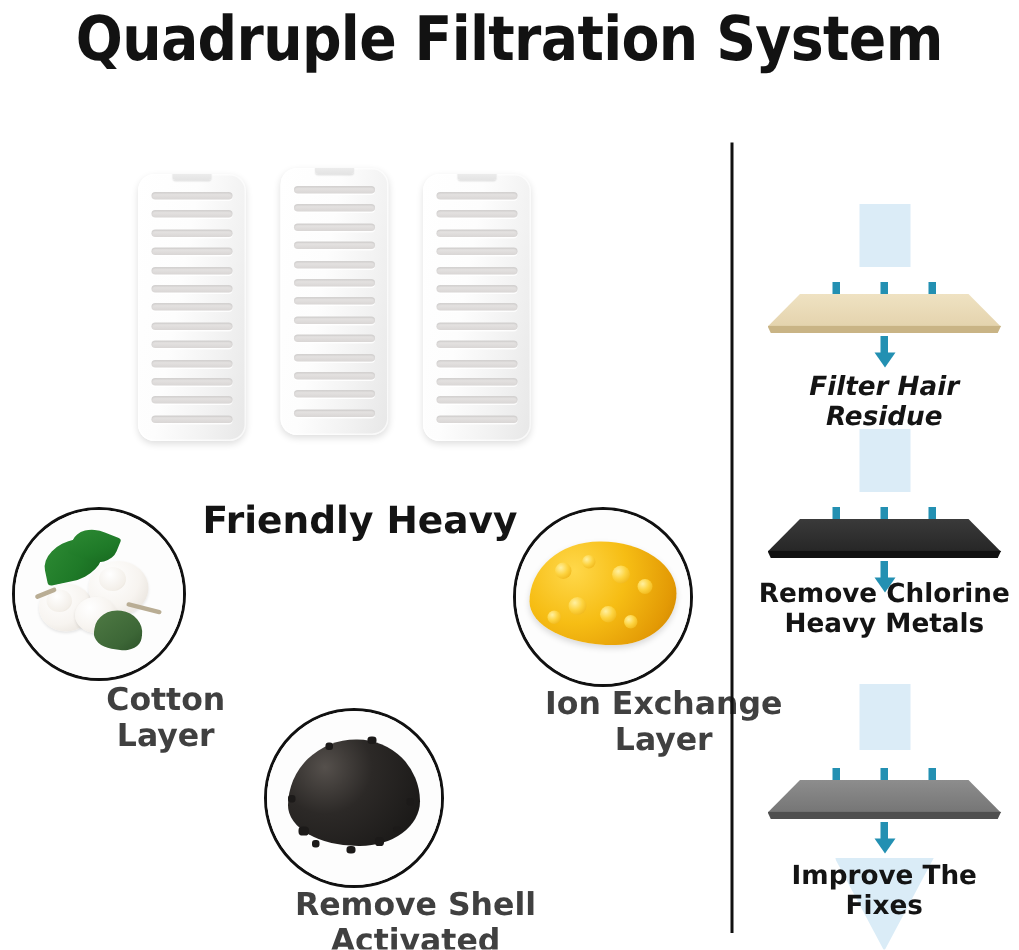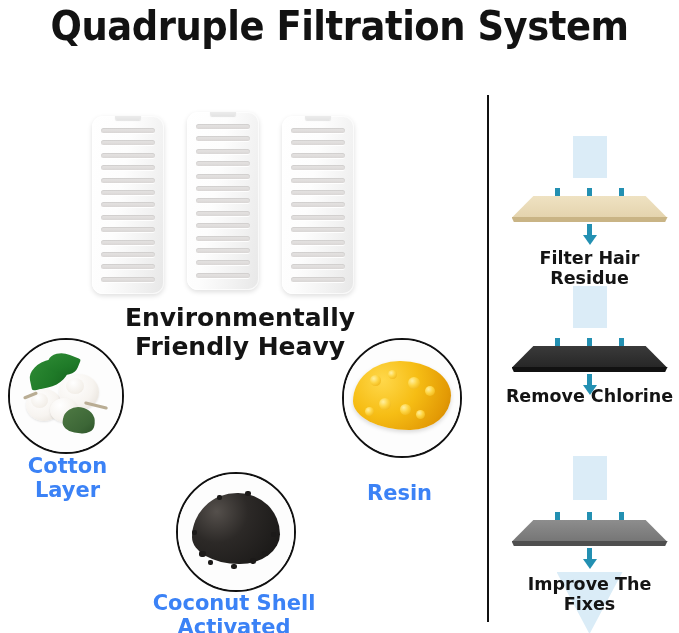--- a/index.html
+++ b/index.html
@@ -98,21 +98,22 @@
     border: 2.5px solid #111111;
     overflow: hidden;
     background: #ffffff;
   }
   .circle-caption {
     position: absolute;
     text-align: center;
     font-size: 21px;
     font-weight: bold;
     line-height: 1.12;
-    color: #3b82f6;
+    color: #404040;
+    padding-left: 43px;
   }
 
   
   .cotton-bg { position:absolute; inset:0; background:#fdfdfd; }
   .boll {
     position: absolute;
     border-radius: 50%;
     background: radial-gradient(circle at 35% 30%, #ffffff 0%, #f7f4f0 55%, #e2dcd4 100%);
     box-shadow: 0 1px 2px rgba(0,0,0,0.10);
   }
@@ -343,21 +344,21 @@
           <div class="slot"></div>
         <div class="slot"></div>
           <div class="slot"></div>
           <div class="slot"></div>
         <div class="slot"></div>
       </div>
     </div>
   </div>
 
   <div id="shell-label">
-    <span>Environmentally</span><br>
+    <br>
     <span>Friendly Heavy</span>
   </div>
 
   <div class="circle-photo" style="left:8px; top:258px; width:112px; height:112px;">
     <div class="cotton-bg"></div>
     <div class="leaf" style="left:17%; top:18%; width:40px; height:27px; transform:rotate(-12deg);"></div>
     <div class="leaf" style="left:34%; top:12%; width:30px; height:22px; transform:rotate(22deg);"></div>
     <div class="boll" style="left:14%; top:44%; width:36px; height:32px;"></div>
     <div class="boll-seg" style="left:19%; top:47%; width:17px; height:15px;"></div>
     <div class="boll" style="left:44%; top:30%; width:40px; height:36px;"></div>
@@ -378,39 +379,39 @@
     <div class="grain" style="left:26%; top:74%; width:5px; height:5px;"></div>
     <div class="grain" style="left:62%; top:72%; width:6px; height:6px;"></div>
     <div class="grain" style="left:72%; top:66%; width:5px; height:4px;"></div>
     <div class="grain" style="left:46%; top:78%; width:6px; height:5px;"></div>
     <div class="grain" style="left:34%; top:18%; width:5px; height:5px;"></div>
     <div class="grain" style="left:58%; top:15%; width:6px; height:5px;"></div>
     <div class="grain" style="left:12%; top:48%; width:5px; height:5px;"></div>
     <div class="grain" style="left:80%; top:50%; width:5px; height:5px;"></div>
   </div>
   <div class="circle-caption" style="left:139px; top:512px; width:190px;">
-    <span>Coconut Shell</span><br>
+    <span>Remove Shell</span><br>
     <span>Activated Carbon</span>
   </div>
 
   <div class="circle-photo" style="left:342px; top:258px; width:116px; height:116px;">
     <div class="cotton-bg"></div>
     <div class="resin-blob"></div>
     <div class="bead" style="left:22%; top:30%; width:11px; height:11px;"></div>
     <div class="bead" style="left:38%; top:26%; width:9px; height:9px;"></div>
     <div class="bead" style="left:55%; top:32%; width:12px; height:12px;"></div>
     <div class="bead" style="left:70%; top:40%; width:10px; height:10px;"></div>
     <div class="bead" style="left:30%; top:50%; width:12px; height:12px;"></div>
     <div class="bead" style="left:48%; top:55%; width:11px; height:11px;"></div>
     <div class="bead" style="left:62%; top:60%; width:9px; height:9px;"></div>
     <div class="bead" style="left:18%; top:58%; width:9px; height:9px;"></div>
   </div>
   <div class="circle-caption" style="left:312px; top:378px; width:175px;">
-    <br>
-    <span>Resin</span>
+    <span>Ion Exchange</span><br>
+    <span>Layer</span>
   </div>
 </div>
 
 <div id="divider"></div>
 
 <div id="right-panel">
 
 
   <div class="stage" style="top:46px; height:140px;">
     <div class="water-col" style="top:0px; height:42px;"></div>
@@ -433,21 +434,21 @@
     <div class="slab beige" style="top:60px;">
       <div class="top"></div>
         <div class="edge"></div>
     </div>
 
     <div class="arrow arrow-out" style="top:88px;">
       <div class="shaft" style="height:13px;"></div>
         <div class="head" style="top:11px;"></div>
     </div>
 
-    <div class="stage-label" style="top:112px;">
+    <div class="stage-label" style="top:112px;font-style:italic;">
       <span>Filter Hair Residue</span>
     </div>
   </div>
 
   <div class="stage" style="top:196px; height:160px;">
     <div class="water-col" style="top:0px; height:42px;"></div>
 
     <div class="arrows-in" style="top:52px;">
       <div class="arrow">
         <div class="shaft" style="height:22px;"></div>
@@ -468,20 +469,21 @@
         <div class="edge"></div>
     </div>
 
     <div class="arrow arrow-out" style="top:88px;">
       <div class="shaft" style="height:13px;"></div>
         <div class="head" style="top:11px;"></div>
     </div>
 
     <div class="stage-label" style="top:100px;">
       <span>Remove Chlorine</span><br>
+      <span>Heavy Metals</span>
     </div>
   </div>
 
   <div class="stage" style="top:366px; height:177px;">
     <div class="water-col" style="top:0px; height:44px;"></div>
 
     <div class="arrows-in" style="top:56px;">
       <div class="arrow">
         <div class="shaft" style="height:22px;"></div>
           <div class="head" style="top:20px;"></div>

